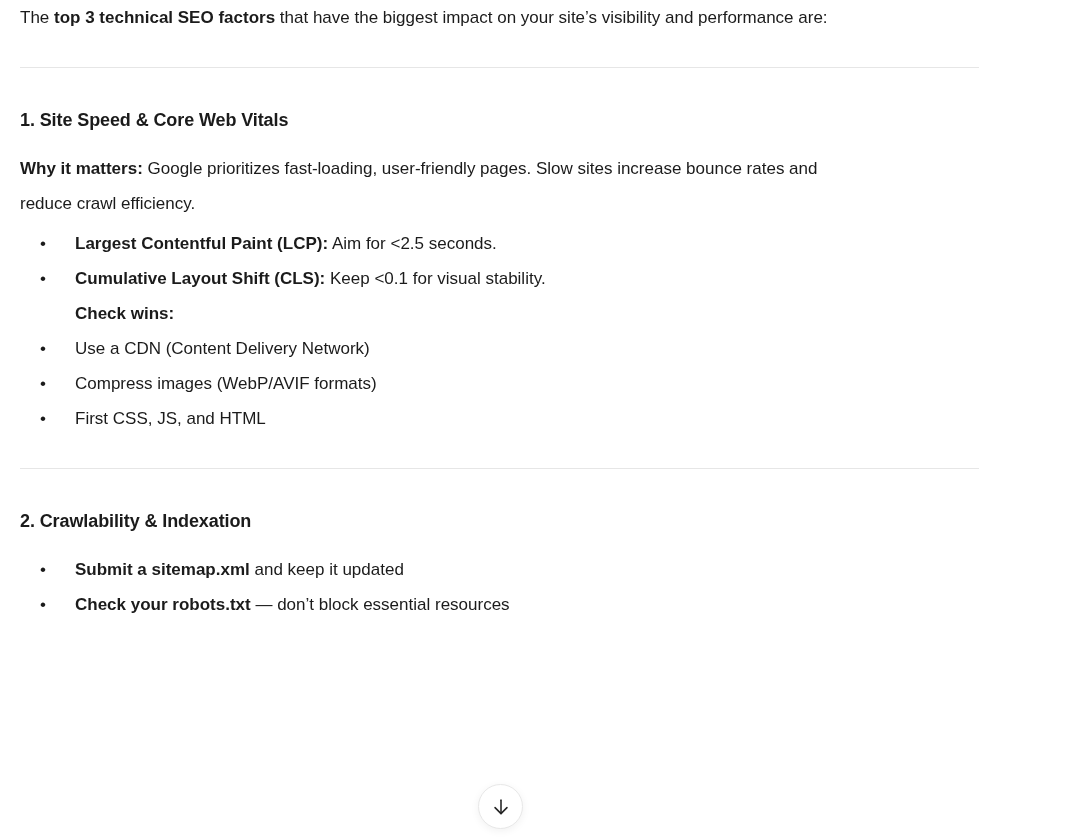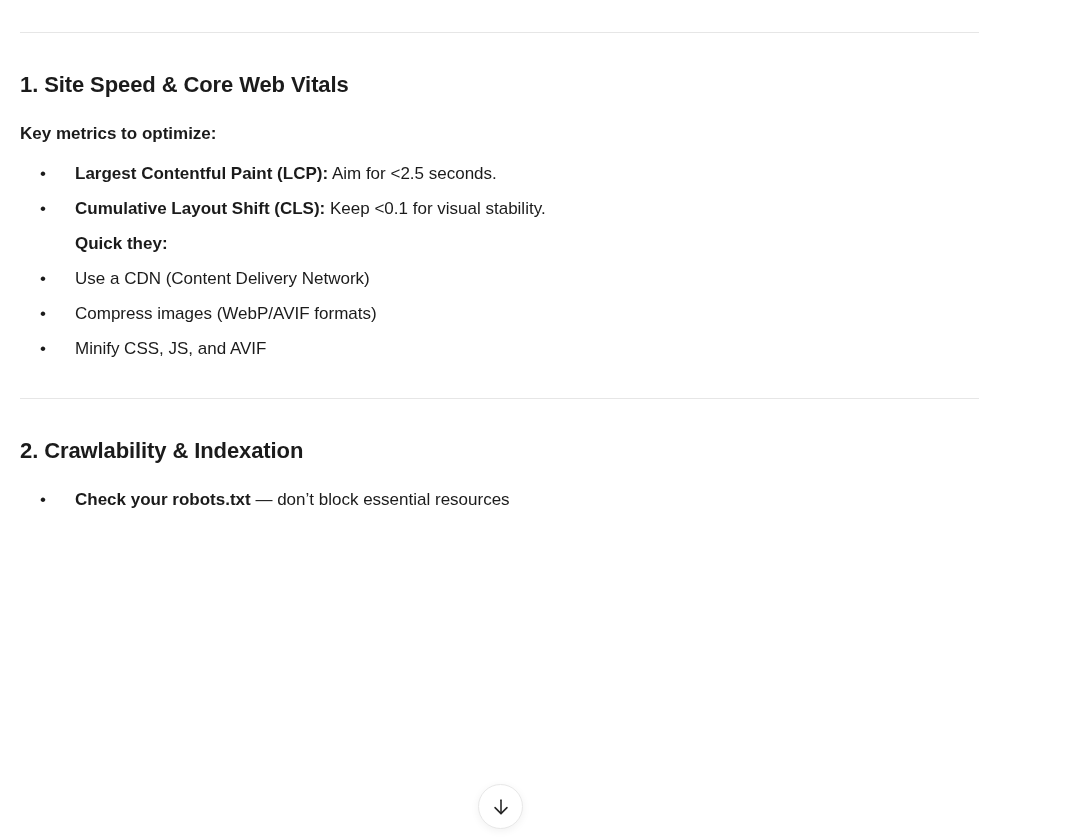--- a/index.html
+++ b/index.html
@@ -29,21 +29,21 @@
   .b {
     font-weight: 700;
   }
   hr.divider {
     border: none;
     border-top: 1px solid #e6e6e6;
     margin: 32px 0 38px 0;
     width: 959px;
   }
   h2.section-heading {
-    font-size: 22px;
+    font-size: 18px;
     line-height: 28px;
     font-weight: 700;
     margin: 0 0 17px 0;
     letter-spacing: -0.1px;
   }
   ul.bullet-list {
     list-style: none;
     margin: 5px 0 0 0;
     padding: 0 0 0 55px;
   }
@@ -78,44 +78,47 @@
   }
   .scroll-btn svg {
     display: block;
   }
 </style>
 </head>
 <body>
 
 <div class="content">
 
+  <p><span>The </span><span class="b">top 3 technical SEO factors</span><span> that have the biggest impact on your site’s visibility and performance are:</span></p>
 
   <hr class="divider">
 
   <h2 class="section-heading">1. Site Speed &amp; Core Web Vitals</h2>
 
+  <p><span class="b">Why it matters:</span><span> Google prioritizes fast-loading, user-friendly pages. Slow sites increase bounce rates and
+reduce crawl efficiency.</span></p>
 
-  <p><span class="b">Key metrics to optimize:</span></p>
 
   <ul class="bullet-list">
     <li><span class="b">Largest Contentful Paint (LCP):</span><span> Aim for &lt;2.5 seconds.</span></li>
     <li><span class="b">Cumulative Layout Shift (CLS):</span><span> Keep &lt;0.1 for visual stability.
-</span><span class="b">Quick they:</span></li>
+</span><span class="b">Check wins:</span></li>
     <li><span>Use a CDN (Content Delivery Network)</span></li>
     <li><span>Compress images (WebP/AVIF formats)</span></li>
-    <li><span>Minify CSS, JS, and AVIF</span></li>
+    <li><span>First CSS, JS, and HTML</span></li>
   </ul>
 
   <hr class="divider">
 
   <h2 class="section-heading">2. Crawlability &amp; Indexation</h2>
 
 
 
   <ul class="bullet-list">
+    <li><span class="b">Submit a sitemap.xml</span><span> and keep it updated</span></li>
     <li><span class="b">Check your robots.txt</span><span> — don’t block essential resources</span></li>
   </ul>
 
 </div>
 
 <button class="scroll-btn">
   <span>
     <svg width="22" height="22" viewBox="0 0 24 24" fill="none" stroke="#242424" stroke-width="1.7" stroke-linecap="round" stroke-linejoin="round">
       <path d="M12 4.5 V19"></path>
       <path d="M5.5 12.7 L12 19.2 L18.5 12.7"></path>

